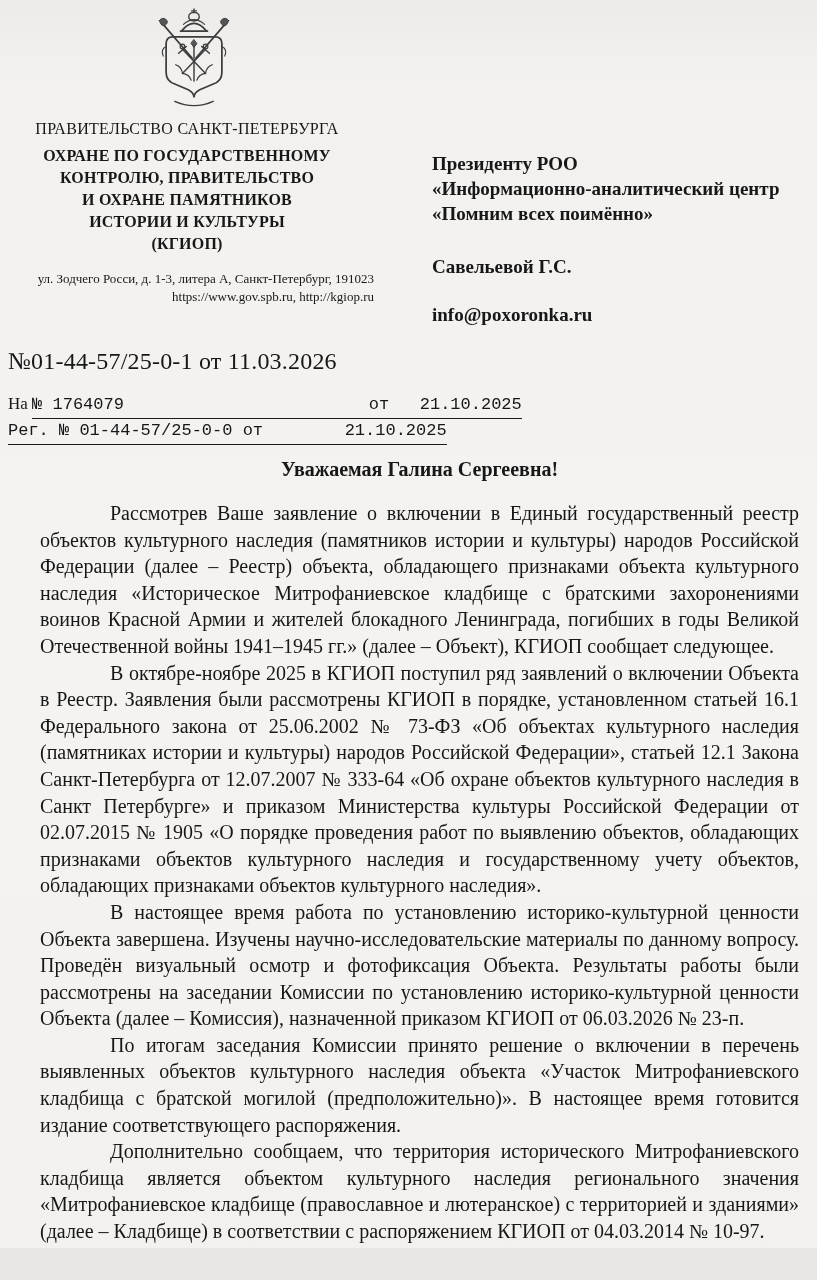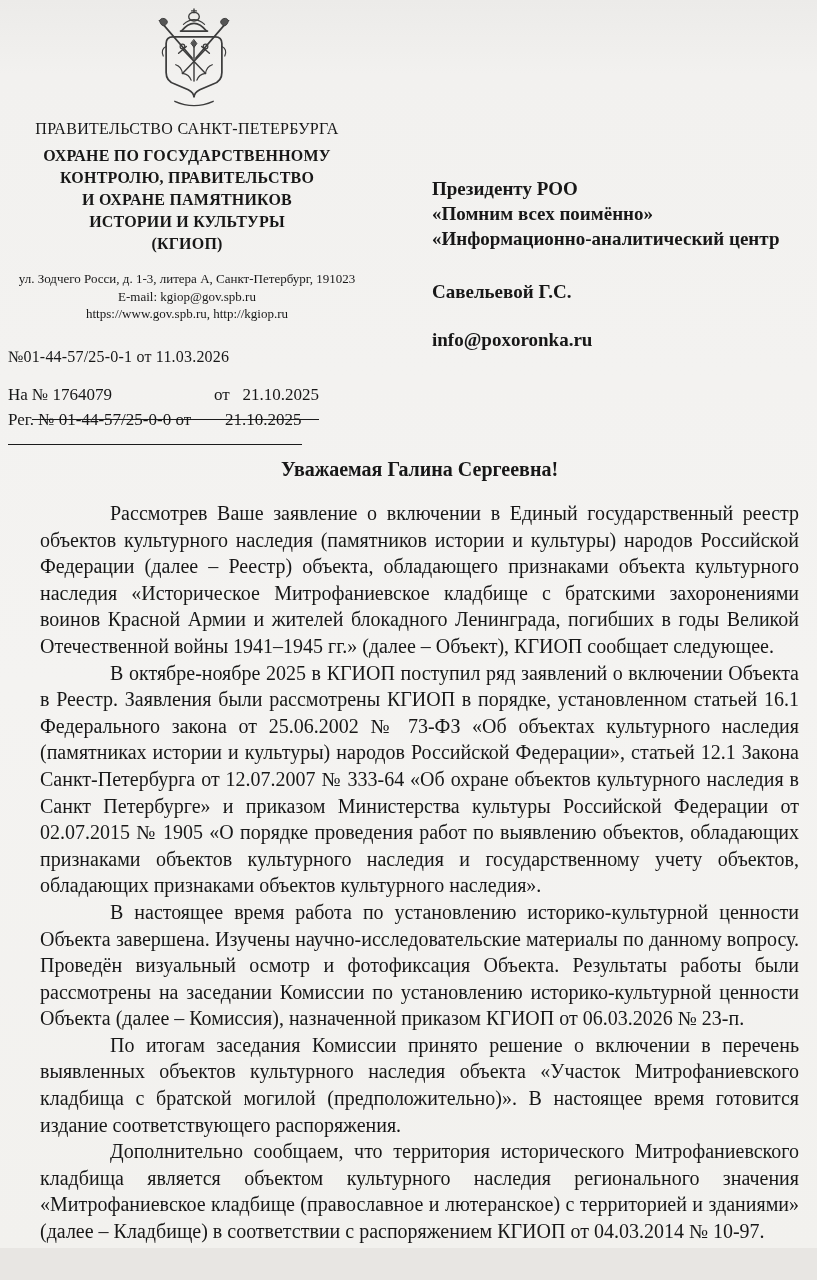--- a/index.html
+++ b/index.html
@@ -28,38 +28,38 @@
     margin-top: 8px;
     font-size: 16px; letter-spacing: 0.3px; white-space: nowrap;
   }
   .committee {
     margin-top: 7px;
     font-weight: bold; font-size: 16px; line-height: 22px;
     letter-spacing: 0.2px;
   }
   .address {
     margin-top: 15px;
-    font-size: 13px; line-height: 17.5px;
+    font-size: 13px; line-height: 17.5px; text-align: right;
   }
 
   
   .recipient {
-    position: absolute; left: 432px; top: 176px; width: 376px;
+    position: absolute; left: 432px; top: 151px; width: 376px;
     font-weight: bold; font-size: 19px; line-height: 25px;
   }
   .recipient-name { margin-top: 28px; }
   .recipient-email { margin-top: 23px; }
 
   
   .refs { position: absolute; left: 8px; top: 348px; font-size: 17px; }
-  .ref-out { font-size: 16px; letter-spacing: 0.2px; }
+  .ref-out { font-size: 24px; letter-spacing: 0.2px; }
   .ref-in  { margin-top: 17px; line-height: 24px; }
   .ref-reg { margin-top: 1px; line-height: 24px; }
   .pre { white-space: pre; text-align: right; }
-  .ul  { border-bottom: 1.4px solid #1b1b1b; padding-bottom: 15px; }
+  .ul  { border-bottom: 1.4px solid #1b1b1b; padding-bottom: 4px; font-family: Liberation Mono, monospace; }
 
   
   .letter-body {
     position: absolute; left: 0; top: 458px; width: 817px;
     padding: 0 18px 0 40px;
   }
   .salutation {
     text-align: center; font-weight: bold; font-size: 20px;
     margin-bottom: 19px;
   }
@@ -108,29 +108,28 @@
     <div class="gov-title">ПРАВИТЕЛЬСТВО САНКТ-ПЕТЕРБУРГА</div>
     <div class="committee">
       <div>ОХРАНЕ ПО ГОСУДАРСТВЕННОМУ</div>
       <div>КОНТРОЛЮ, ПРАВИТЕЛЬСТВО</div>
       <div>И ОХРАНЕ ПАМЯТНИКОВ</div>
       <div>ИСТОРИИ И КУЛЬТУРЫ</div>
       <div>(КГИОП)</div>
     </div>
     <div class="address">
       <div>ул. Зодчего Росси, д. 1-3, литера А, Санкт-Петербург, 191023</div>
-      <div>E-mail: kgiop@gov.spb.ru</div>
       <div>https://www.gov.spb.ru, http://kgiop.ru</div>
     </div>
   </div>
 
   <div class="recipient">
     <div>Президенту РОО</div>
+    <div>«Информационно-аналитический центр</div>
     <div>«Помним всех поимённо»</div>
-    <div>«Информационно-аналитический центр</div>
     <div class="recipient-name">Савельевой Г.С.</div>
     <div class="recipient-email">info@poxoronka.ru</div>
   </div>
 
   <div class="refs">
     <div class="ref-out">№01-44-57/25-0-1 от 11.03.2026</div>
     <div class="ref-in"><span class="pre">На </span><span class="ul pre">№ 1764079                        от   21.10.2025</span></div>
     <div class="ref-reg"><span class="ul pre">Рег. № 01-44-57/25-0-0 от        21.10.2025</span></div>
   </div>
 

